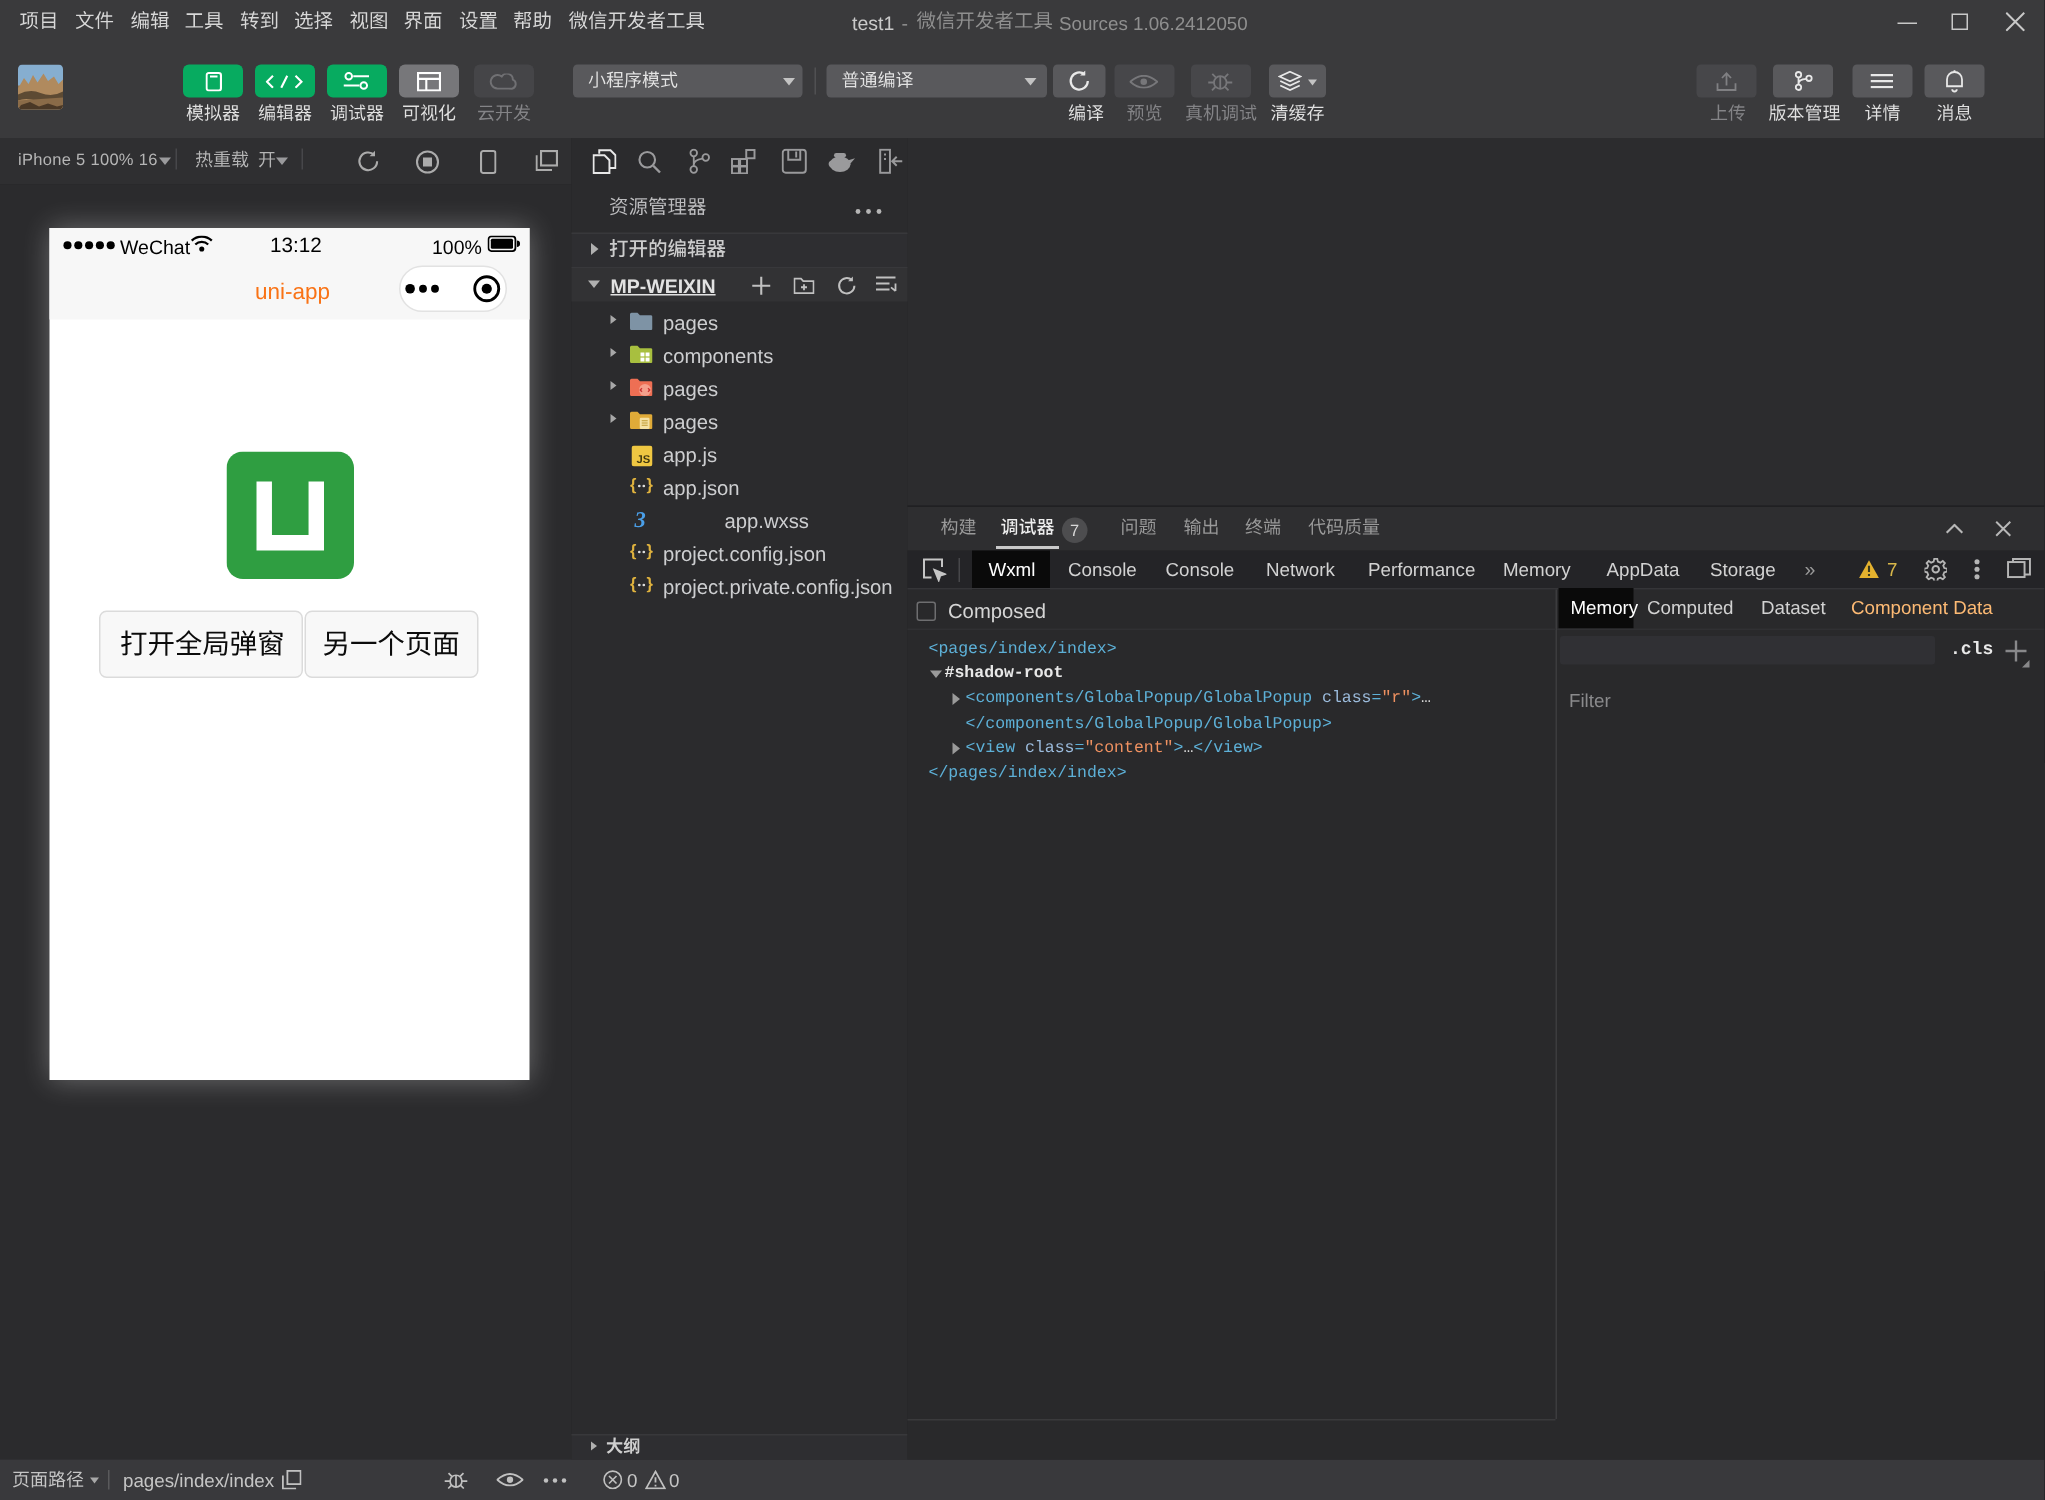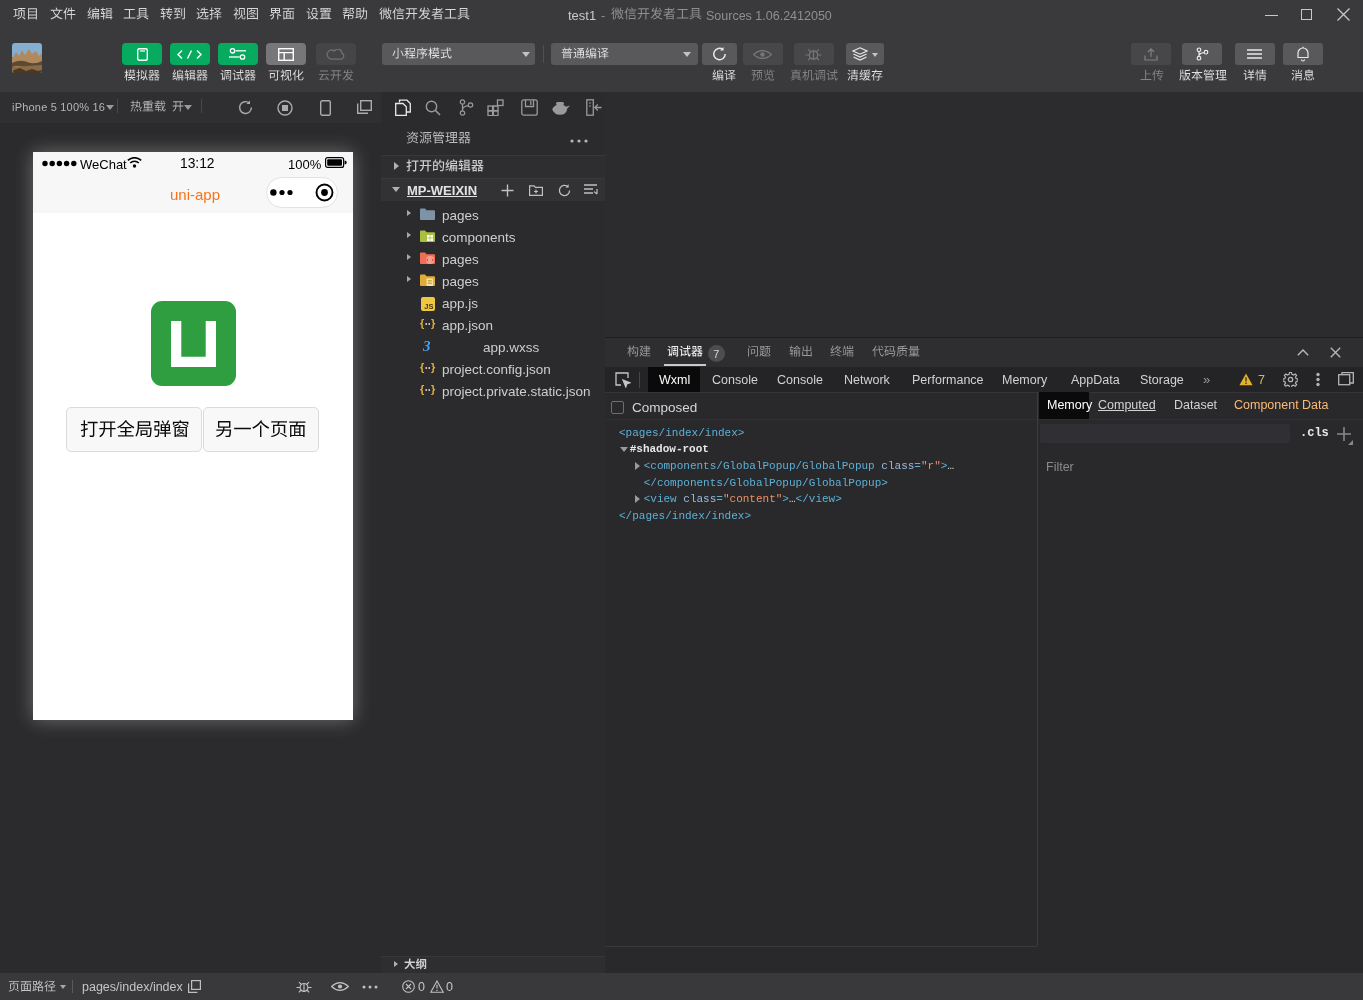--- a/index.html
+++ b/index.html
@@ -466,21 +466,21 @@
     <circle cx="6.2" cy="8" r="0.9" fill="#ddd"></circle>
     <circle cx="9.2" cy="8" r="0.9" fill="#ddd"></circle>
   </svg>
 <div style="position:absolute;left:442px;top:361.5px;font:400 13.5px 'Liberation Sans',sans-serif;color:#cdced0;letter-spacing:0;white-space:pre;">project.config.json</div>
 <svg style="position:absolute;left:420px;top:382px;" width="16" height="13" viewBox="0 0 16 13">
     <text x="0" y="10.5" font-family="Liberation Sans" font-size="11" font-weight="700" fill="#dfb23e">{</text>
     <text x="11" y="10.5" font-family="Liberation Sans" font-size="11" font-weight="700" fill="#dfb23e">}</text>
     <circle cx="6.2" cy="8" r="0.9" fill="#ddd"></circle>
     <circle cx="9.2" cy="8" r="0.9" fill="#ddd"></circle>
   </svg>
-<div style="position:absolute;left:442px;top:383.5px;font:400 13.5px 'Liberation Sans',sans-serif;color:#cdced0;letter-spacing:0;white-space:pre;">project.private.static.json</div>
+<div style="position:absolute;left:442px;top:383.5px;font:400 13.5px 'Liberation Sans',sans-serif;color:#cdced0;letter-spacing:0;white-space:pre;">project.private.config.json</div>
 <div style="position:absolute;left:381px;top:956px;width:224px;height:17px;background:#2e2e31;border-top:1px solid #38383b"></div>
 <div style="position:absolute;left:394px;top:961px;width:0px;height:0px;border-top:3.5px solid transparent;border-bottom:3.5px solid transparent;border-left:4.5px solid #b0b0b0"></div>
 <div style="position:absolute;left:404px;top:959px;">
     <svg width="23.0" height="12.1" viewBox="0 0 23.0 12.1" style="display:block;overflow:visible">
       <path fill="#cfcfcf" d="M5.0 -0.6C5.0 0.4 5.0 1.4 4.9 2.5H0.6V4.0H4.6C4.2 5.9 3.1 7.8 0.4 9.0C0.8 9.3 1.2 9.8 1.5 10.2C3.9 9.0 5.2 7.2 5.8 5.3C6.7 7.5 8.0 9.2 10.1 10.2C10.3 9.8 10.8 9.2 11.1 8.9C9.0 8.0 7.6 6.2 6.8 4.0H10.9V2.5H6.3C6.5 1.4 6.5 0.4 6.5 -0.6Z M11.9 8.4 12.1 9.7C13.2 9.4 14.6 9.1 15.9 8.8L15.8 7.6C14.3 7.9 12.8 8.2 11.9 8.4ZM12.2 4.5C12.3 4.4 12.6 4.3 13.6 4.2C13.3 4.7 12.9 5.2 12.8 5.3C12.4 5.8 12.2 6.0 11.9 6.1C12.0 6.4 12.2 7.0 12.3 7.3C12.6 7.1 13.1 7.0 15.9 6.5C15.8 6.2 15.9 5.7 15.9 5.3L14.1 5.6C14.8 4.7 15.5 3.6 16.1 2.6V10.2H17.4V8.2C17.6 8.4 18.0 8.6 18.1 8.8C18.5 8.1 18.9 7.3 19.3 6.5C19.5 7.1 19.7 7.7 19.9 8.2L20.9 7.6C20.6 6.9 20.3 5.9 19.8 5.0C20.2 3.9 20.5 2.8 20.7 1.8L19.6 1.6C19.5 2.2 19.3 2.9 19.1 3.5C18.8 3.0 18.5 2.5 18.3 2.0L17.4 2.5V1.2H21.0V8.7C21.0 8.8 20.9 8.9 20.8 8.9C20.6 8.9 20.1 8.9 19.6 8.9C19.8 9.2 20.0 9.7 20.0 10.1C20.8 10.1 21.4 10.1 21.7 9.8C22.1 9.6 22.2 9.3 22.2 8.7V-0.0H16.1V2.5L15.0 1.8C14.8 2.2 14.6 2.6 14.4 3.0L13.4 3.1C14.0 2.1 14.7 1.0 15.1 -0.1L13.8 -0.7C13.4 0.7 12.7 2.1 12.4 2.5C12.2 2.9 12.0 3.1 11.7 3.2C11.9 3.6 12.1 4.2 12.2 4.5ZM17.4 2.5C17.8 3.3 18.2 4.2 18.6 5.0C18.3 6.1 17.8 7.0 17.4 7.8Z"></path>
     </svg>
   </div>
 <div style="position:absolute;left:605px;top:337px;width:758px;height:636px;background:#29292b"></div>
 <div style="position:absolute;left:605px;top:337px;width:758px;height:1px;background:#202022"></div>
 <div style="position:absolute;left:605px;top:338px;width:758px;height:29px;background:#2e2e30"></div>
@@ -571,21 +571,21 @@
 <div style="position:absolute;left:620px;top:447px;width:0px;height:0px;border-left:4.2px solid transparent;border-right:4.2px solid transparent;border-top:5.5px solid #9a9a9a"></div>
 <div style="position:absolute;left:629.7px;top:443.3px;font:11px 'Liberation Mono',monospace;white-space:pre"><span style="color:#e8e8e8;font-weight:700">#shadow-root</span></div>
 <div style="position:absolute;left:635px;top:461.5px;width:0px;height:0px;border-top:4.2px solid transparent;border-bottom:4.2px solid transparent;border-left:5.5px solid #9a9a9a"></div>
 <div style="position:absolute;left:643.7px;top:459.9px;font:11px 'Liberation Mono',monospace;white-space:pre"><span style="color:#5db0d7">&lt;components/GlobalPopup/GlobalPopup</span> <span style="color:#9bbbdc">class</span><span style="color:#5db0d7">=</span><span style="color:#ef9161">"r"</span><span style="color:#5db0d7">&gt;</span><span style="color:#d8d8d8">…</span></div>
 <div style="position:absolute;left:643.7px;top:476.5px;font:11px 'Liberation Mono',monospace;white-space:pre"><span style="color:#5db0d7">&lt;/components/GlobalPopup/GlobalPopup&gt;</span></div>
 <div style="position:absolute;left:635px;top:494.7px;width:0px;height:0px;border-top:4.2px solid transparent;border-bottom:4.2px solid transparent;border-left:5.5px solid #9a9a9a"></div>
 <div style="position:absolute;left:643.7px;top:493.1px;font:11px 'Liberation Mono',monospace;white-space:pre"><span style="color:#5db0d7">&lt;view</span> <span style="color:#9bbbdc">class</span><span style="color:#5db0d7">=</span><span style="color:#ef9161">"content"</span><span style="color:#5db0d7">&gt;</span><span style="color:#d8d8d8">…</span><span style="color:#5db0d7">&lt;/view&gt;</span></div>
 <div style="position:absolute;left:619px;top:509.7px;font:11px 'Liberation Mono',monospace;white-space:pre"><span style="color:#5db0d7">&lt;/pages/index/index&gt;</span></div>
 <div style="position:absolute;left:1039px;top:392px;width:50px;height:27px;background:#0a0a0a"></div>
 <div style="position:absolute;left:1047px;top:398px;font:400 12.5px 'Liberation Sans',sans-serif;color:#fff;letter-spacing:0;white-space:pre;">Memory</div>
-<div style="position:absolute;left:1098px;top:398px;font:400 12.5px 'Liberation Sans',sans-serif;color:#d2d2d2;letter-spacing:0;white-space:pre;text-decoration:underline;">Computed</div>
+<div style="position:absolute;left:1098px;top:398px;font:400 12.5px 'Liberation Sans',sans-serif;color:#d2d2d2;letter-spacing:0;white-space:pre;">Computed</div>
 <div style="position:absolute;left:1174px;top:398px;font:400 12.5px 'Liberation Sans',sans-serif;color:#d2d2d2;letter-spacing:0;white-space:pre;">Dataset</div>
 <div style="position:absolute;left:1234px;top:398px;font:400 12.5px 'Liberation Sans',sans-serif;color:#fdba74;letter-spacing:0;white-space:pre;">Component Data</div>
 <div style="position:absolute;left:1038px;top:419px;width:325px;height:1px;background:#303033"></div>
 <div style="position:absolute;left:1040px;top:424px;width:250px;height:19px;background:#303034;border-radius:2px"></div>
 <div style="position:absolute;left:1046px;top:426.5px;font:400 12.5px 'Liberation Sans',sans-serif;color:#8a8a8c;letter-spacing:0;white-space:pre;margin-top:33px;">Filter</div>
 <div style="position:absolute;left:1300px;top:426px;font:700 12px 'Liberation Mono',monospace;color:#e8e8e8;letter-spacing:0;white-space:pre;">.cls</div>
 <svg style="position:absolute;left:1336px;top:426px;" width="16" height="16">
     <path d="M8 1 V15 M1 8 H15" stroke="#88888a" stroke-width="1.6"></path>
   </svg>
 <div style="position:absolute;left:1348px;top:440px;width:0px;height:0px;border-left:5px solid transparent;border-bottom:5px solid #88888a"></div>

